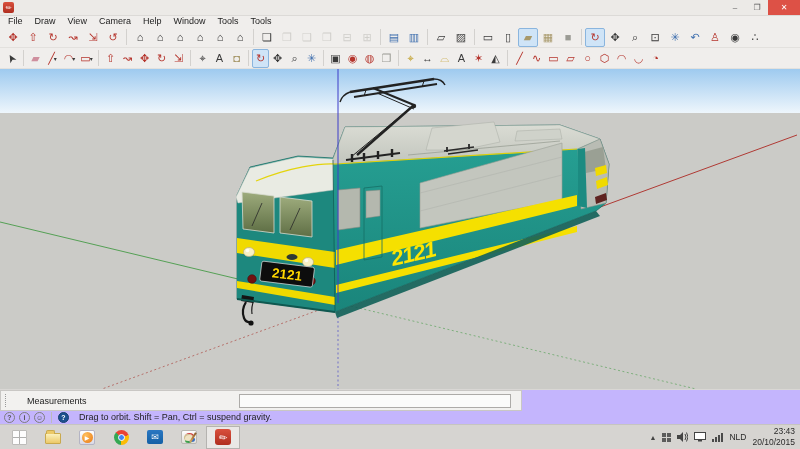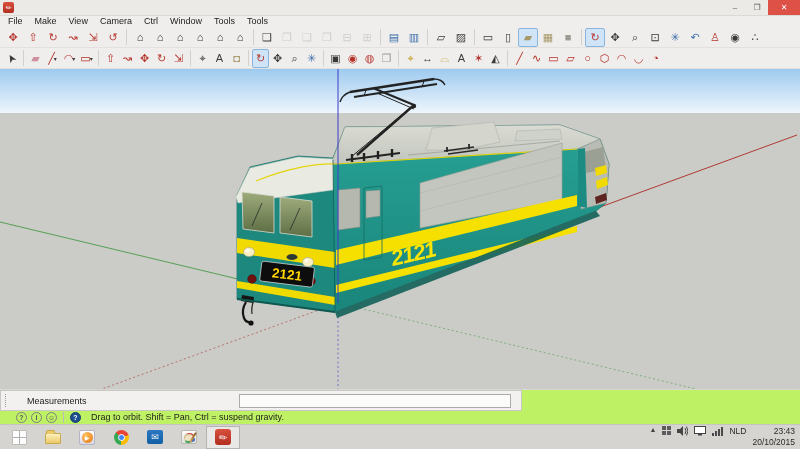--- a/index.html
+++ b/index.html
@@ -39,30 +39,30 @@
   .caret{font-size:6px;color:#3a3a3a;margin-left:-1px}
   .tb-sep{width:1px;height:16px;background:#d3d1ce;margin:0 3px;flex:none}
   .c-red{color:#b5342c}.c-blue{color:#3f6fae}.c-dark{color:#3a3a3a}
   .c-gray{color:#9b9b94}.c-tan{color:#a8996b}.c-pink{color:#cf8f9e}.c-yellow{color:#bf9c22}
 
   
   .viewport{height:320px;position:relative;background:#cbcbc7}
   .viewport svg{display:block}
 
   
-  .bottombar{height:35px;background:#bef264;position:relative;border-top:1px solid #d9d7d4}
+  .bottombar{height:35px;background:#c4b5fd;position:relative;border-top:1px solid #d9d7d4}
   .measbox{position:absolute;left:0;top:0;width:522px;height:21px;border:1px solid #c9c7c4;
            background:#f2f1ef;display:flex;align-items:center}
   .grip{width:2px;height:13px;border-left:1px dotted #9a9a9a;margin-left:4px}
   .meas-label{font-size:9px;color:#222;margin-left:20px}
   .meas-input{position:absolute;left:238px;top:3px;width:272px;height:14px;
               border:1px solid #adaba8;background:#fbfbfa;font-size:9px;padding:0 3px;
               font-family:"Liberation Sans",sans-serif}
   .statusrow{position:absolute;left:0;bottom:0;height:14px;display:flex;align-items:center;
-             padding-left:16px;gap:4px}
+             padding-left:4px;gap:4px}
   .sb-circle{width:11px;height:11px;border-radius:50%;border:1px solid #7e7e7e;color:#555;
              font-size:7px;font-weight:bold;display:flex;align-items:center;justify-content:center}
   .sb-circle.filled{background:#1c4f8f;border-color:#17406f;color:#fff}
   .sb-sep{width:1px;height:11px;background:#bbb;margin:0 2px}
   .hint{font-size:9px;color:#1e1e1e;margin-left:6px}
 
   
   .taskbar{height:25px;background:#d6d4d1;border-top:1px solid #c6c4c1;display:flex;
            align-items:center;padding-left:2px}
   .tk-item{width:34px;height:23px;display:flex;align-items:center;justify-content:center;flex:none}
@@ -84,21 +84,21 @@
   .ic-chrome:after{content:'';position:absolute;inset:4px;background:#4285f4;border:1.5px solid #fff;border-radius:50%}
   .ic-mail{width:16px;height:14px;background:linear-gradient(#2a77c2,#1460a5);border-radius:2px;color:#fff;
            display:flex;align-items:center;justify-content:center;font-size:9px}
   .ic-paint{width:16px;height:14px;background:linear-gradient(#fdfdfd,#e2dfd9);border:1px solid #b9b7b2;
             border-radius:2px;position:relative}
   .ic-paint:before{content:'';position:absolute;left:2px;top:3px;width:9px;height:7px;border-radius:50%;
             background:#efe3c4;box-shadow:inset 1px 1px 0 #cdbd92,-0px -0px 0 0 #fff,
             1px -1px 0 0 #d04040,3px 2px 0 -1px #3a6ec0,0px 3px 0 -1px #3aa04a}
   .ic-paint:after{content:'';position:absolute;right:2px;top:1px;width:2px;height:11px;
             background:linear-gradient(#8a5a2a,#d8a85a);transform:rotate(32deg)}
-  .tray{margin-left:auto;display:flex;gap:6px;padding-right:5px}
+  .tray{margin-left:auto;display:flex;align-items:center;gap:6px;padding-right:5px}
   .tray-arrow{font-size:7px;color:#444}
   .tray-text{font-size:8.5px;color:#2a2a2a}
   .clock{font-size:8.5px;color:#2a2a2a;text-align:right;line-height:1.25}
   .sigbars{display:flex;align-items:flex-end;gap:1px;height:10px}
   .sigbars span{width:2px;background:#4a4a4a;display:block}
 </style>
 </head>
 <body>
 
 <div class="titlebar">
@@ -107,24 +107,24 @@
     </div>
   <div class="controls">
       <span class="ctrl">–</span>
       <span class="ctrl">❐</span>
       <span class="ctrl close">✕</span>
     </div>
 </div>
 
 <div class="menubar">
     <span class="menu-item">File</span>
-    <span class="menu-item">Make</span>
+    <span class="menu-item">Draw</span>
     <span class="menu-item">View</span>
     <span class="menu-item">Camera</span>
-    <span class="menu-item">Ctrl</span>
+    <span class="menu-item">Help</span>
     <span class="menu-item">Window</span>
     <span class="menu-item">Tools</span>
     <span class="menu-item">Tools</span>
   </div>
 
 <div class="tbrow r1">
     <span class="tb-btn">
       <span class="glyph c-red">✥</span>
     </span>
     <span class="tb-btn">

